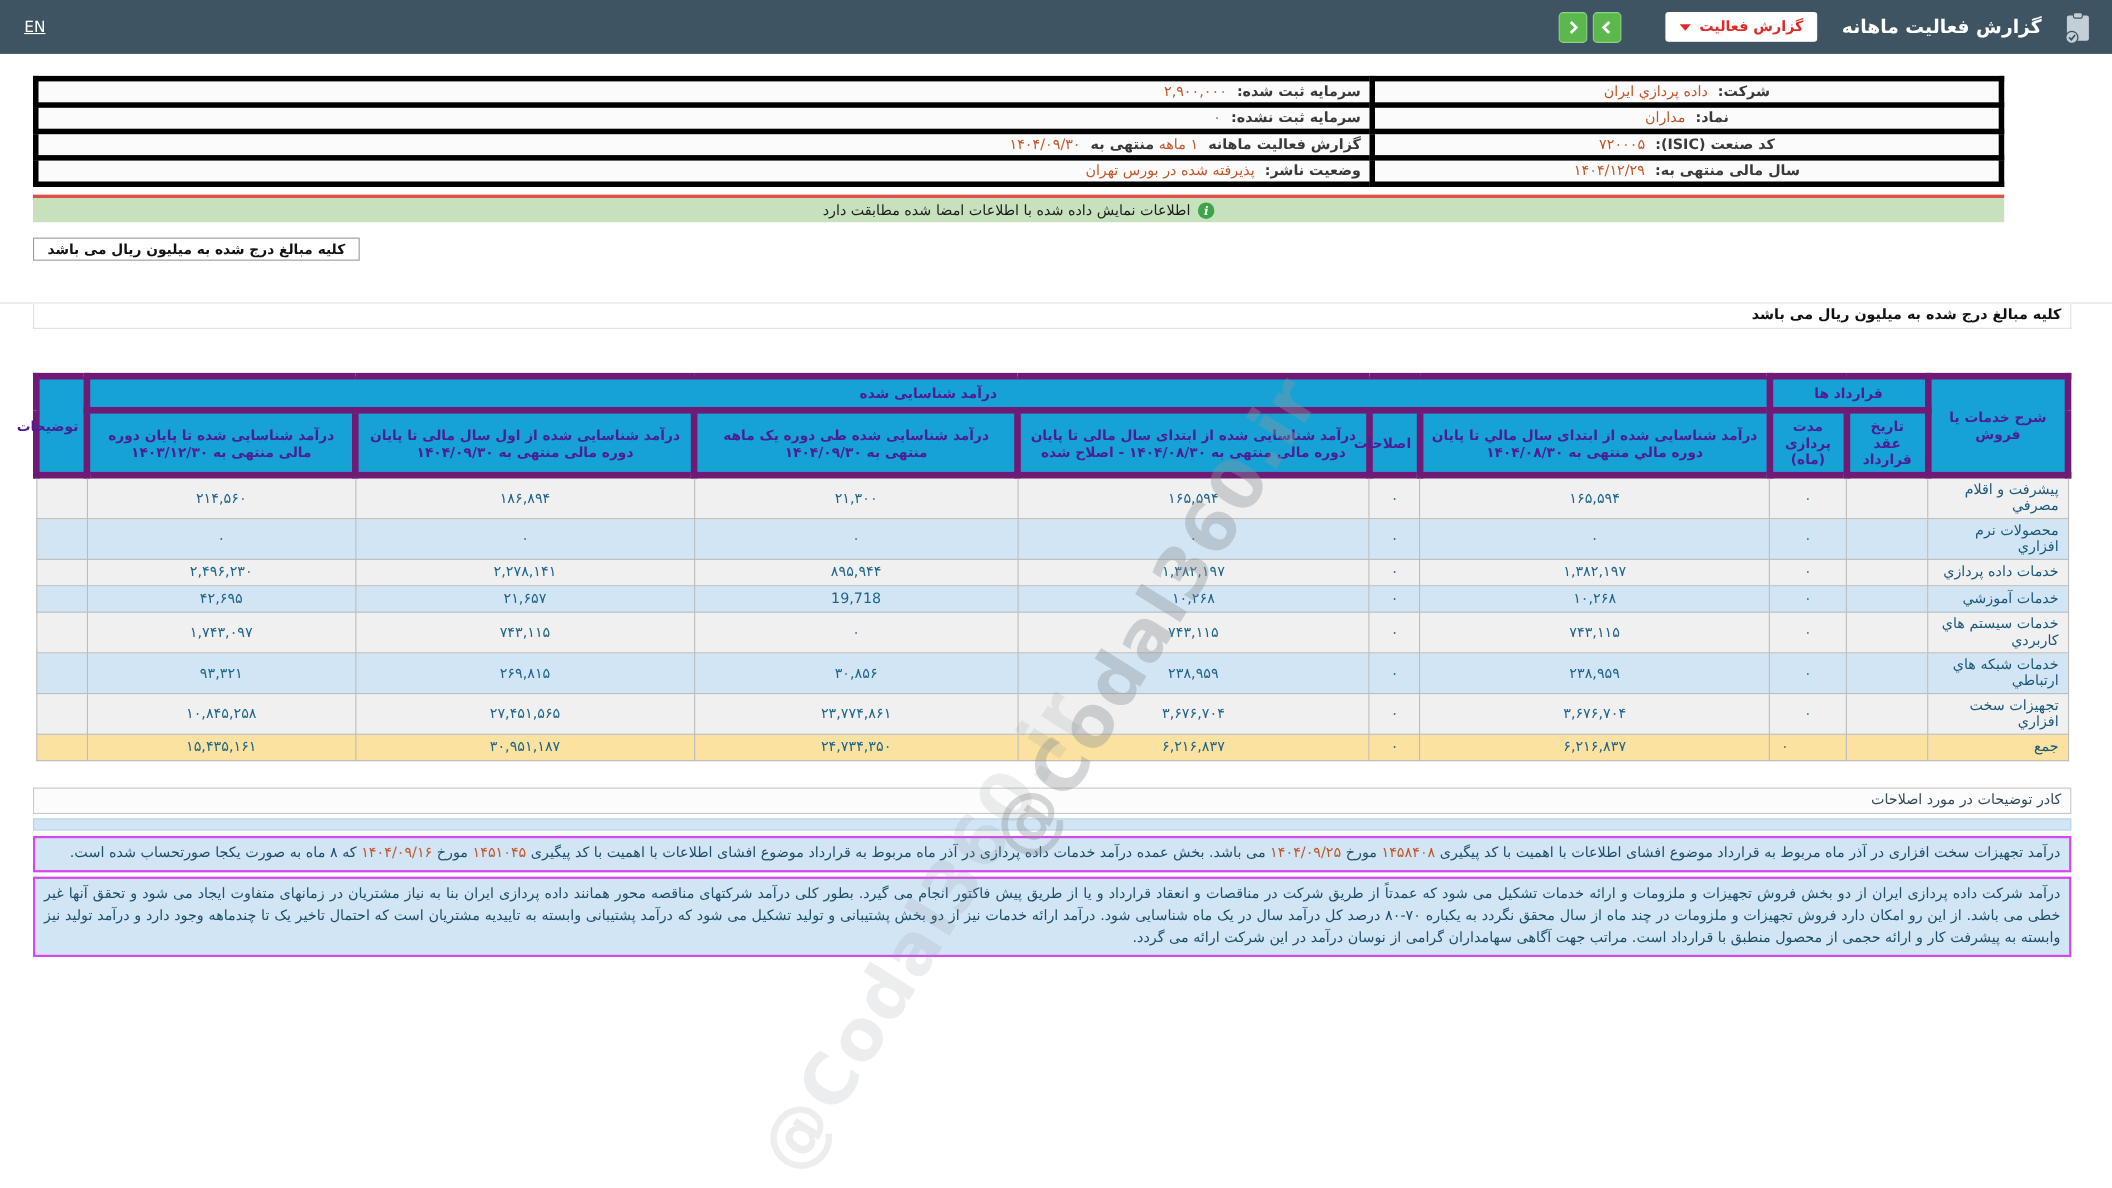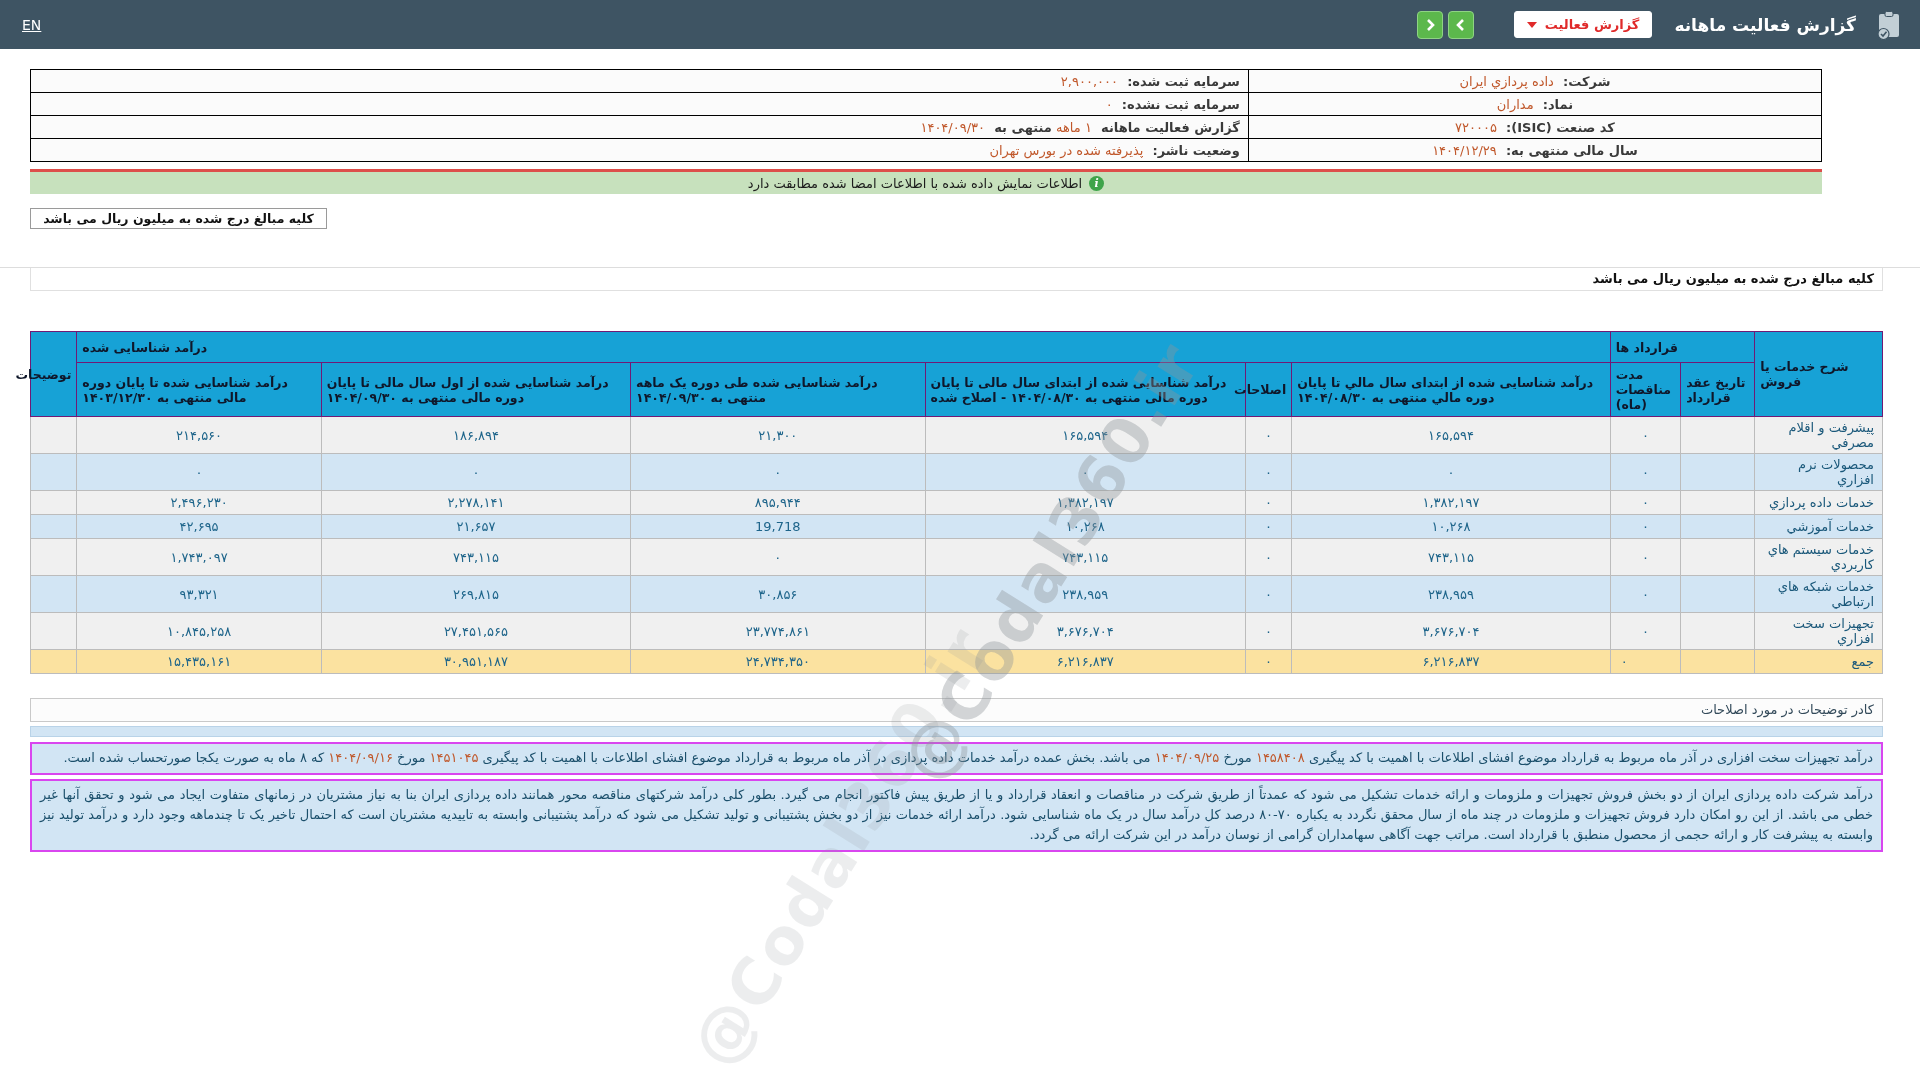--- a/index.html
+++ b/index.html
@@ -30,21 +30,21 @@
   }
   .nav-btn + .nav-btn { margin-right: 5px; }
   .nav-btn-group { margin-right: 28px; display: inline-flex; }
   .en-link { margin-left: 4px; margin-right: auto; color: #ffffff; font-size: 14px; text-decoration: underline; cursor: pointer; }
   .clip-icon { display: inline-flex; }
 
   
   .info-wrap { margin: 20px 98px 0 0; margin-left: 30px; margin-right: 98px; }
   table.info-table { width: 100%; border-collapse: collapse; font-size: 13px; background: #fbfbfb; }
   table.info-table td {
-    border: 1px solid #000000; height: 23px; padding: 2px 8px; color: #333333; white-space: nowrap;
+    border: 5px solid #000000; height: 23px; padding: 2px 8px; color: #333333; white-space: nowrap;
   }
   table.info-table td.cell-right { width: 32%; text-align: center; }
   .info-label { font-weight: bold; color: #3a3a3a; }
   .info-value { color: #c0572a; margin-right: 5px; }
 
   .signed-bar {
     margin: 7px 98px 0 30px; background: #c7e1bd; border-top: 3px solid #dd4f4b;
     height: 25px; display: flex; align-items: center; justify-content: center; gap: 7px;
     font-size: 13px; color: #1c1c1c;
   }
@@ -67,22 +67,22 @@
     margin-top: 27px; background: #17a2d6; color: #ffffff; font-weight: bold; font-size: 13px;
     height: 23px; line-height: 23px; padding-right: 8px;
   }
   .amounts-row {
     background: #ffffff; border: 1px solid #e0e0e0; border-top: none;
     height: 23px; line-height: 21px; padding-right: 8px; font-size: 13px; font-weight: bold; color: #111111;
   }
 
   table.data-table { width: 100%; border-collapse: collapse; margin-top: 40px; table-layout: fixed; }
   table.data-table th {
-    background: #17a2d6; color: #0f172a; font-size: 12.5px; font-weight: bold;
-    border: 1px solid #701a75; padding: 4px 5px; vertical-align: middle; text-align: left;
+    background: #17a2d6; color: #4c1d95; font-size: 12.5px; font-weight: bold;
+    border: 6px solid #701a75; padding: 4px 5px; vertical-align: middle; text-align: center;
   }
   table.data-table tr.group-row th { height: 31px; }
   table.data-table tr.header-row th { height: 50px; }
   table.data-table td {
     border: 1px solid #bcbcbc; font-size: 13px; color: #1d648a; text-align: center;
     padding: 3px 6px; height: 24px;
   }
   table.data-table td.col-desc { text-align: right; padding-right: 8px; color: #1a587a; }
   tr.row-odd td { background: #f0f0f0; }
   tr.row-even td { background: #d2e5f4; }
@@ -222,21 +222,21 @@
     </colgroup>
     <thead>
       <tr class="group-row">
         <th rowspan="2">شرح خدمات یا فروش</th>
         <th colspan="2">قرارداد ها</th>
         <th colspan="6">درآمد شناسایی شده</th>
         <th rowspan="2">توضیحات</th>
       </tr>
       <tr class="header-row">
         <th>تاریخ عقد قرارداد</th>
-        <th>مدت مناقصات (ماه)</th>
+        <th>مدت پردازی (ماه)</th>
         <th>درآمد شناسایی شده از ابتدای سال مالي تا پایان دوره مالي منتهی به ۱۴۰۴/۰۸/۳۰</th>
         <th>اصلاحات</th>
         <th>درآمد شناسایی شده از ابتدای سال مالی تا پایان دوره مالی منتهی به ۱۴۰۴/۰۸/۳۰ - اصلاح شده</th>
         <th>درآمد شناسایی شده طی دوره یک ماهه منتهی به ۱۴۰۴/۰۹/۳۰</th>
         <th>درآمد شناسایی شده از اول سال مالی تا پایان دوره مالی منتهی به ۱۴۰۴/۰۹/۳۰</th>
         <th>درآمد شناسایی شده تا پایان دوره مالی منتهی به ۱۴۰۳/۱۲/۳۰</th>
       </tr>
     </thead>
     <tbody>
         <tr class="row-odd">

